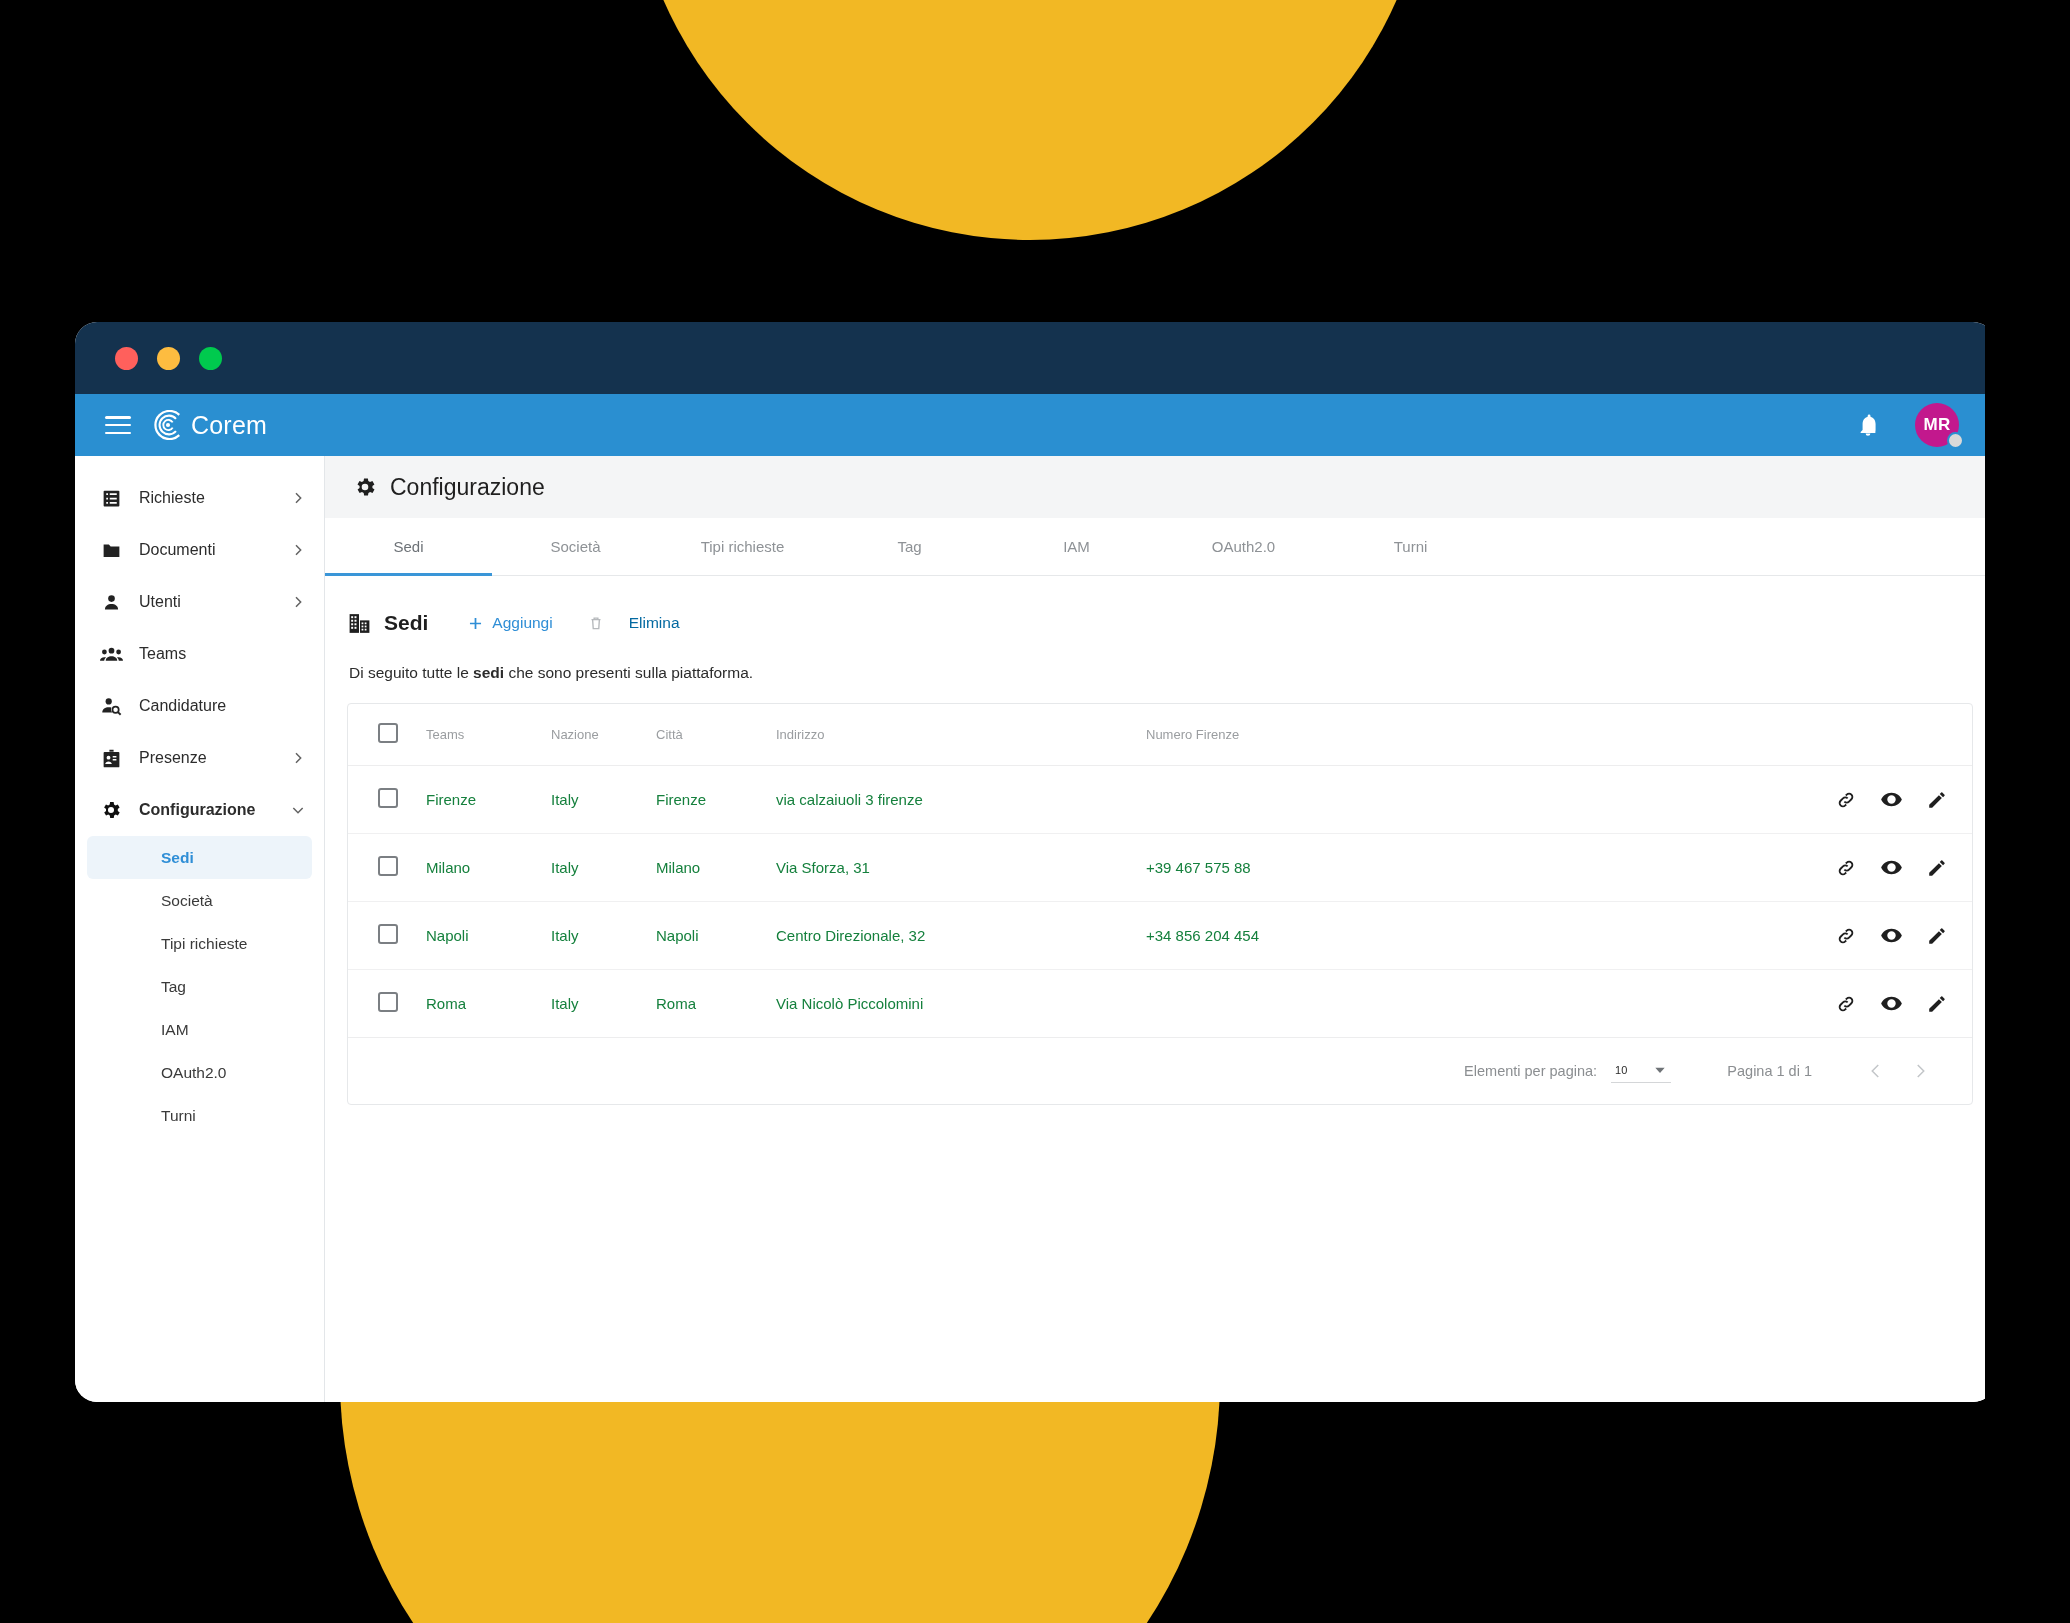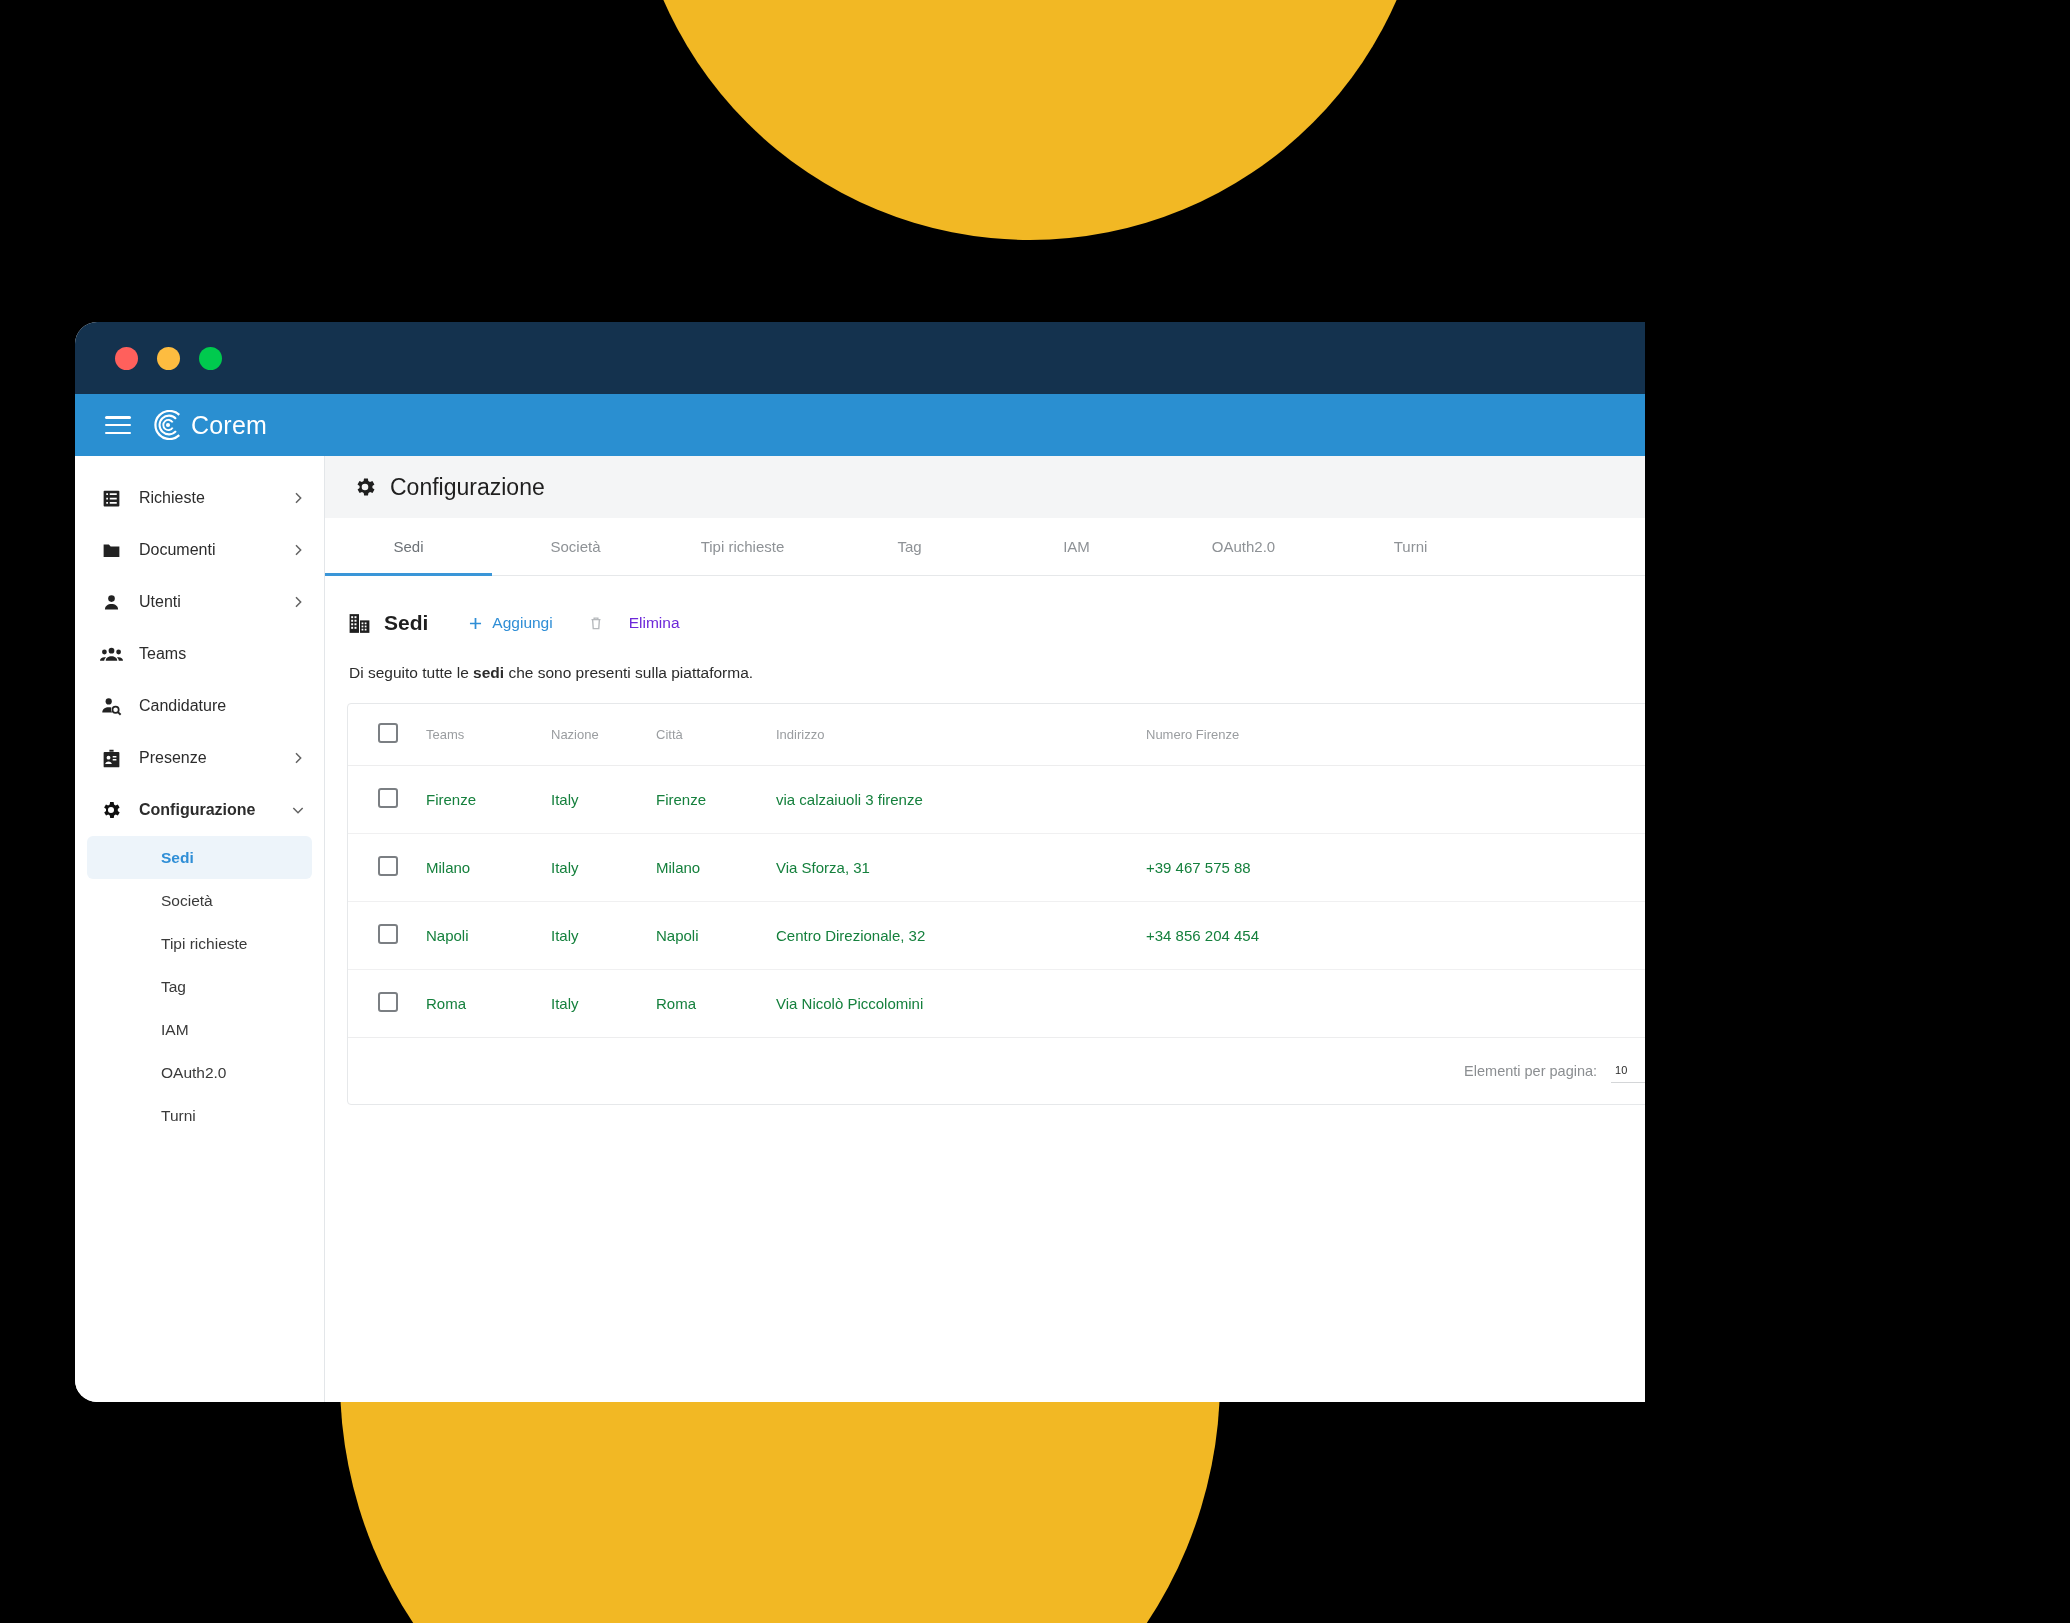--- a/index.html
+++ b/index.html
@@ -2,21 +2,21 @@
 <html><head>
 <meta charset="utf-8">
 <style>
   * { box-sizing: border-box; margin: 0; padding: 0; }
   html, body {
     width: 2070px; height: 1623px;
     background: #000000;
     font-family: "Liberation Sans", sans-serif;
     overflow: hidden;
   }
-  .stage { position: relative; width: 1645px; height: 1623px; overflow: hidden; }
+  .stage { position: relative; width: 1985px; height: 1623px; overflow: hidden; }
 
   
   .blob { position: absolute; background: #f2b824; border-radius: 50%; }
   .blob-top    { width: 800px; height: 800px; left: 630px;  top: -560px; }
   .blob-bottom { width: 880px; height: 880px; left: 340px;  top: 940px;  }
 
   
   .window {
     position: absolute; left: 75px; top: 322px;
     width: 1920px; height: 1080px;
@@ -111,21 +111,21 @@
   .panel { padding: 26px 22px 0 22px; }
   .section-head { display: flex; align-items: center; gap: 0; height: 42px; }
   .section-icon { width: 25px; height: 25px; margin-right: 12px; }
   .section-title { font-size: 21px; font-weight: 700; color: #1f1f1f; margin-right: 28px; }
   .btn-link {
     display: flex; align-items: center; gap: 7px; background: none; border: 0;
     font-size: 15.5px; cursor: pointer; padding: 6px 10px;
     font-family: "Liberation Sans", sans-serif;
   }
   .btn-add { color: #2f8ed6; }
-  .btn-del { color: #6d28d9; cursor: default; margin-left: 14px; gap: 24px; }
+  .btn-del { color: #0369a1; cursor: default; margin-left: 14px; gap: 24px; }
   .btn-link svg { display: block; }
 
   .desc { font-size: 15.5px; color: #2c2c2c; margin: 20px 0 0 2px; }
   .desc b { font-weight: 700; }
 
   .table-card {
     margin-top: 21px;
     border: 1px solid #e6e8ea;
     border-radius: 4px;
     background: #fff;

